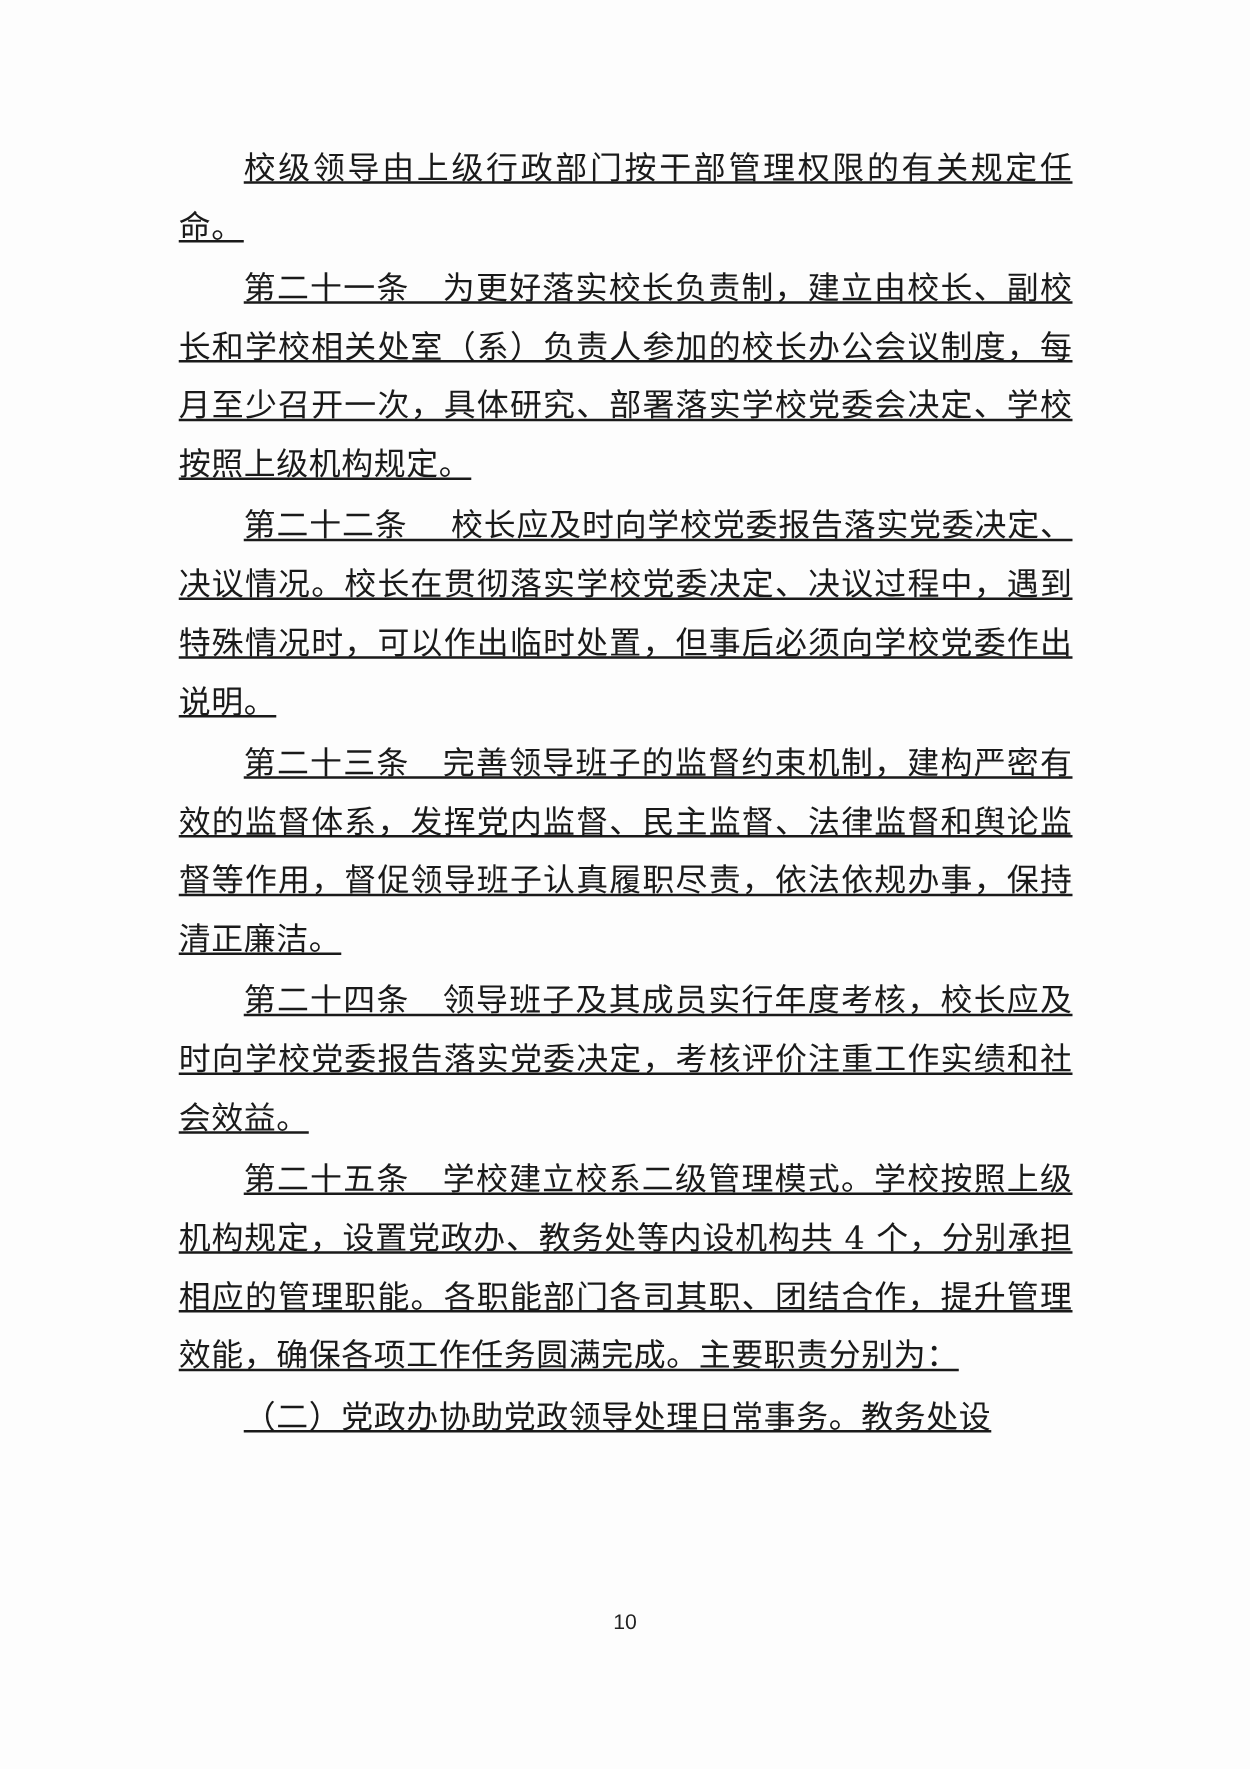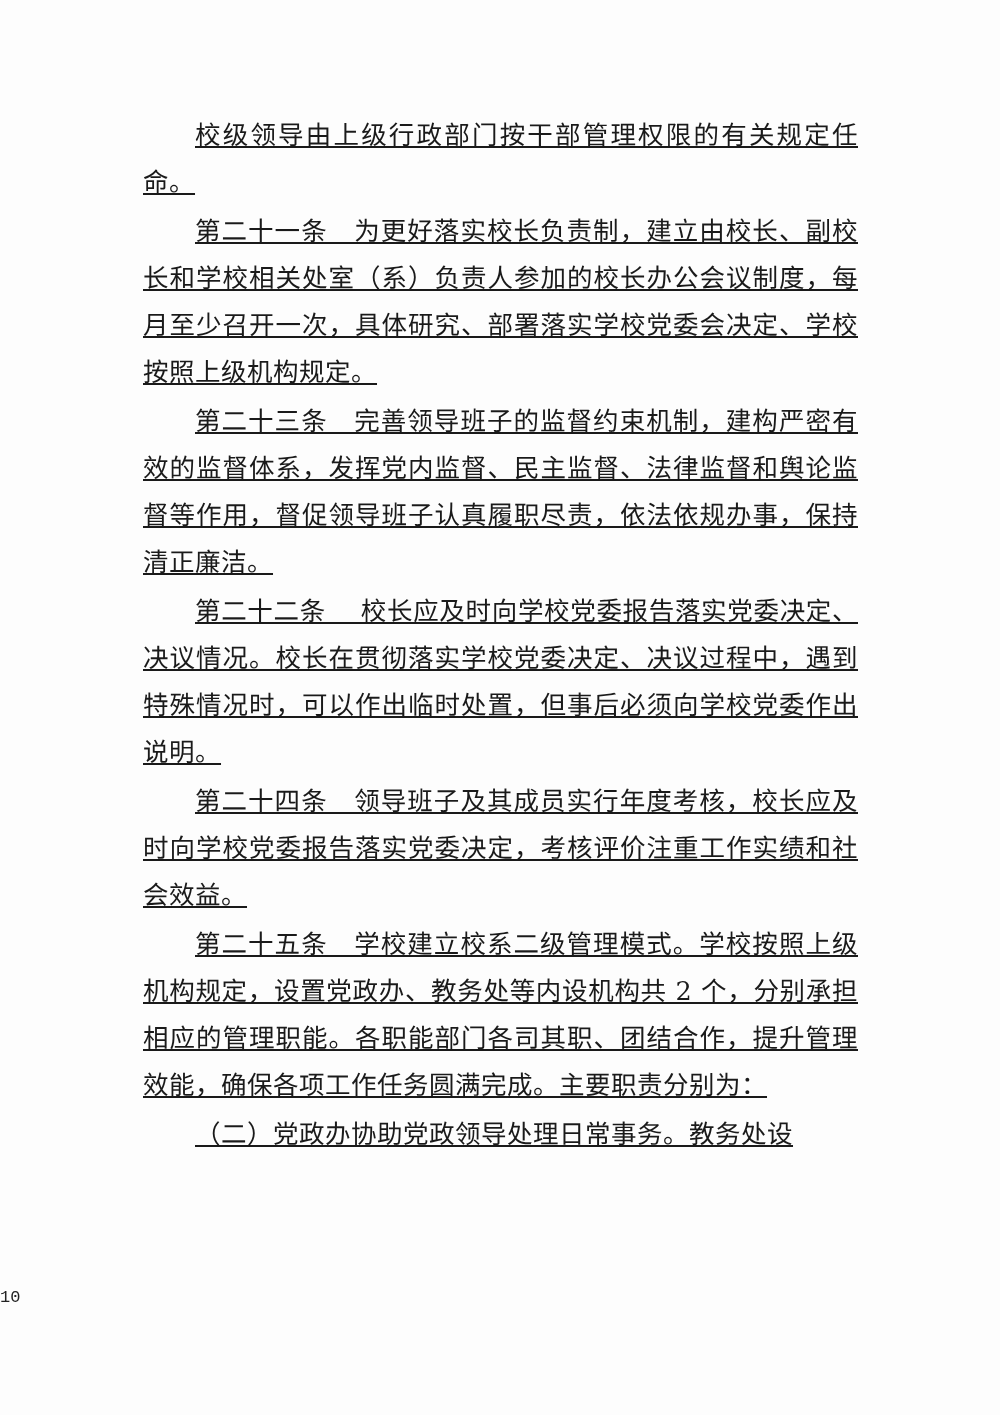--- a/index.html
+++ b/index.html
@@ -43,32 +43,33 @@
   }
   p.para.indent {
     text-indent: 52px;
     text-decoration: underline;
   }
   .page-number {
     position: absolute;
     left: 0;
     right: 0;
     top: 1288px;
+    text-align: center;
     font-size: 17px;
-    font-family: Liberation Mono, monospace;
+    font-family: Liberation Sans, sans-serif;
     color: #222;
   }
 </style>
 </head>
 <body>
 
 <div class="page">
   <div class="content">
     <p class="para indent">校级领导由上级行政部门按干部管理权限的有关规定任命。</p>
     <p class="para indent">第二十一条　为更好落实校长负责制，建立由校长、副校长和学校相关处室（系）负责人参加的校长办公会议制度，每月至少召开一次，具体研究、部署落实学校党委会决定、学校按照上级机构规定。</p>
+    <p class="para indent">第二十二条　 校长应及时向学校党委报告落实党委决定、决议情况。校长在贯彻落实学校党委决定、决议过程中，遇到特殊情况时，可以作出临时处置，但事后必须向学校党委作出说明。</p>
     <p class="para indent">第二十三条　完善领导班子的监督约束机制，建构严密有效的监督体系，发挥党内监督、民主监督、法律监督和舆论监督等作用，督促领导班子认真履职尽责，依法依规办事，保持清正廉洁。</p>
-    <p class="para indent">第二十二条　 校长应及时向学校党委报告落实党委决定、决议情况。校长在贯彻落实学校党委决定、决议过程中，遇到特殊情况时，可以作出临时处置，但事后必须向学校党委作出说明。</p>
     <p class="para indent">第二十四条　领导班子及其成员实行年度考核，校长应及时向学校党委报告落实党委决定，考核评价注重工作实绩和社会效益。</p>
-    <p class="para indent">第二十五条　学校建立校系二级管理模式。学校按照上级机构规定，设置党政办、教务处等内设机构共 2 个，分别承担相应的管理职能。各职能部门各司其职、团结合作，提升管理效能，确保各项工作任务圆满完成。主要职责分别为：</p>
+    <p class="para indent">第二十五条　学校建立校系二级管理模式。学校按照上级机构规定，设置党政办、教务处等内设机构共 4 个，分别承担相应的管理职能。各职能部门各司其职、团结合作，提升管理效能，确保各项工作任务圆满完成。主要职责分别为：</p>
     <p class="para indent">（二）党政办协助党政领导处理日常事务。教务处设</p>
   </div>
   <div class="page-number">10</div>
 </div>
 
 </body></html>

